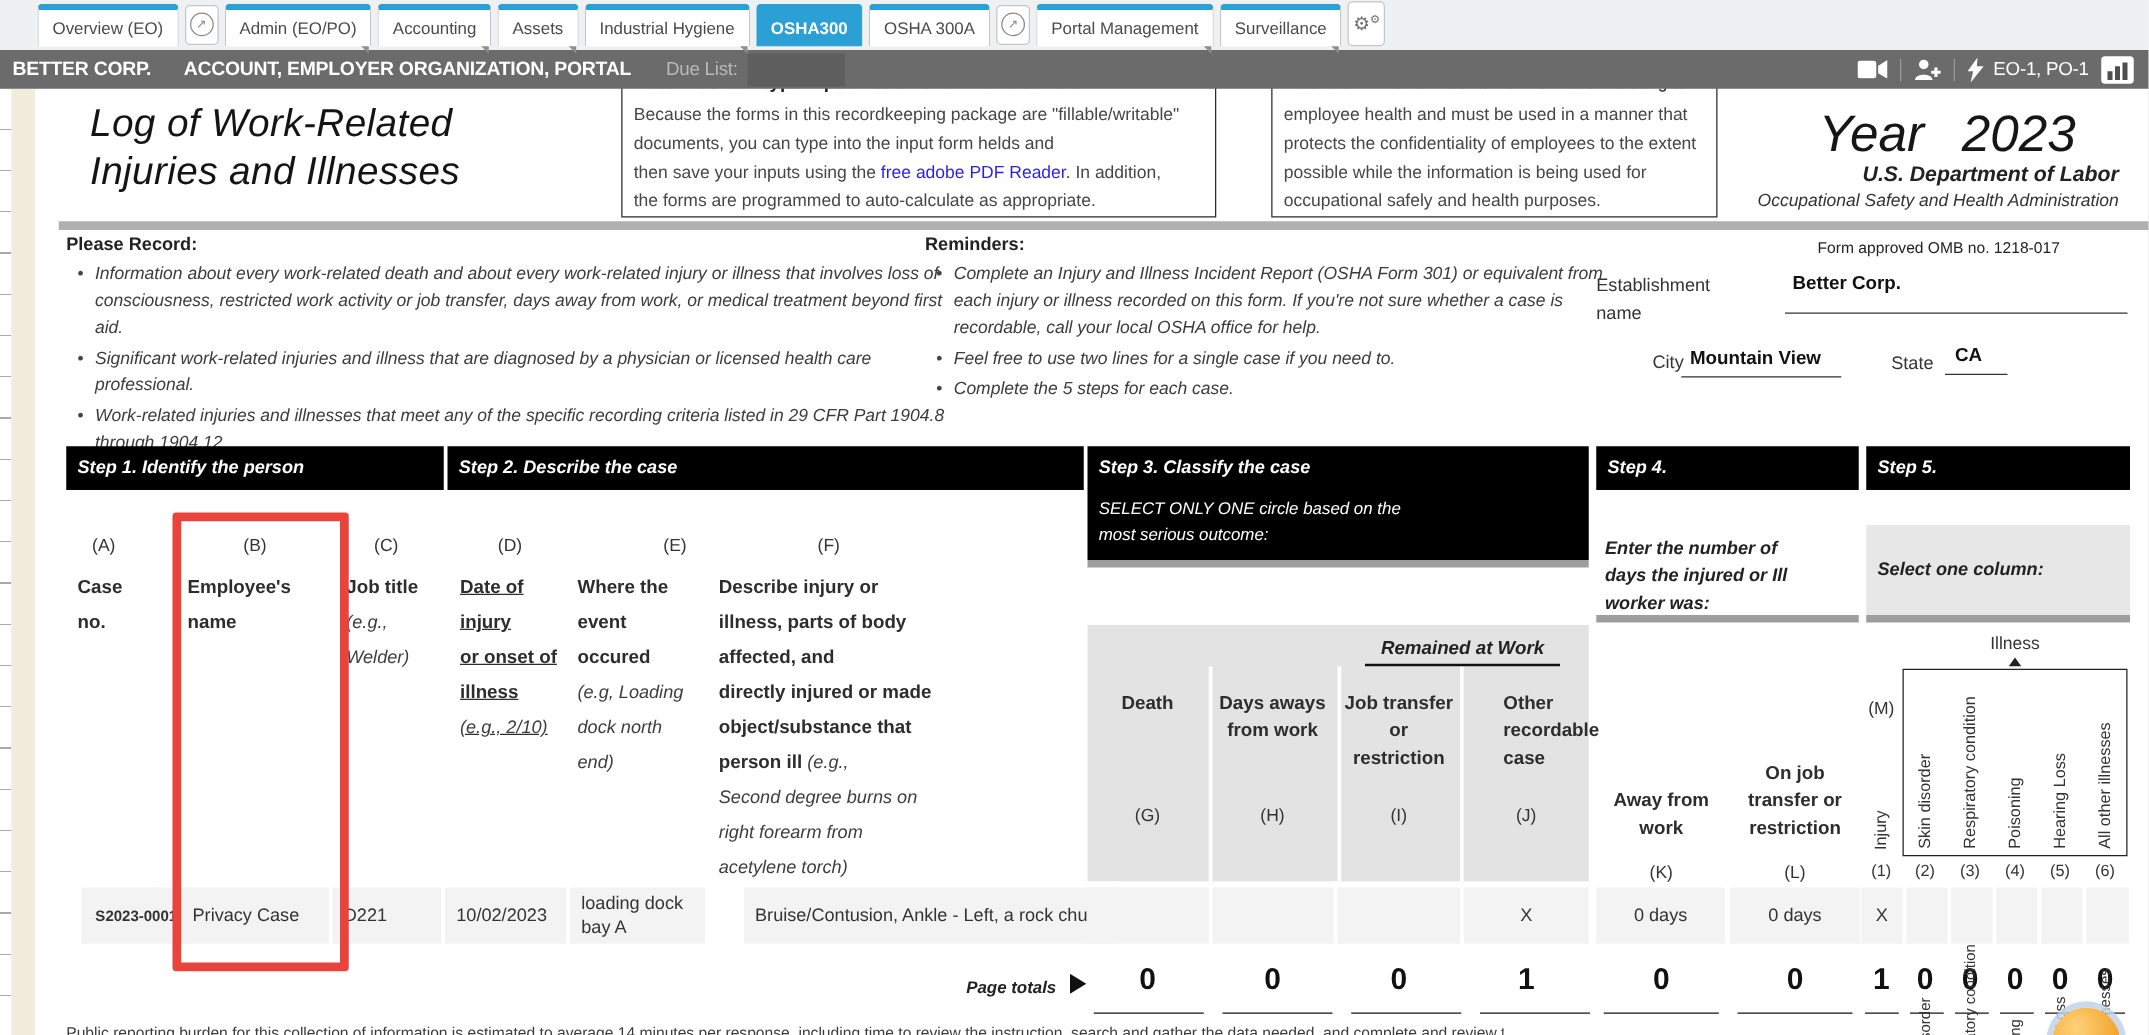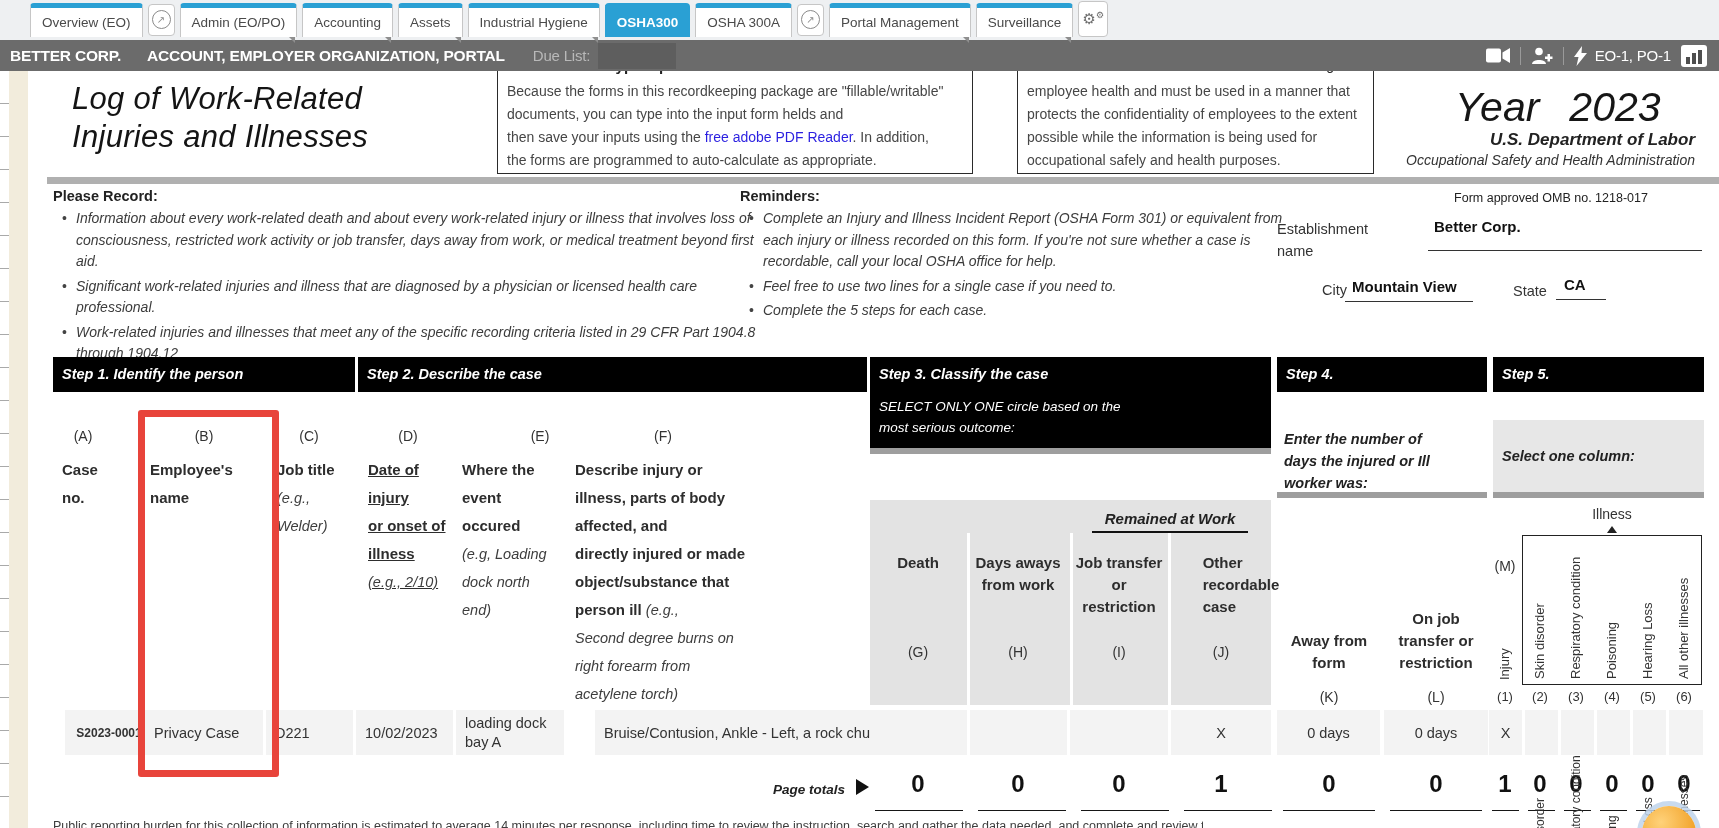--- a/index.html
+++ b/index.html
@@ -226,21 +226,21 @@
     <div class="hd" style="line-height:22px;">case</div>
   </div>
 
   <div class="abs lt cx" style="left:918px;top:644px;">(G)</div>
   <div class="abs lt cx" style="left:1018px;top:644px;">(H)</div>
   <div class="abs lt cx" style="left:1119px;top:644px;">(I)</div>
   <div class="abs lt cx" style="left:1221px;top:644px;">(J)</div>
 
   <div class="abs cx" style="left:1329px;top:630px;text-align:center;">
     <div class="hd" style="line-height:22px;">Away from</div>
-    <div class="hd" style="line-height:22px;">form</div>
+    <div class="hd" style="line-height:22px;">work</div>
   </div>
   <div class="abs cx" style="left:1436px;top:608px;text-align:center;">
     <div class="hd" style="line-height:22px;">On job</div>
     <div class="hd" style="line-height:22px;">transfer or</div>
     <div class="hd" style="line-height:22px;">restriction</div>
   </div>
 
   <div class="abs lt cx" style="left:1505px;top:558px;">(M)</div>
   <div class="abs lt cx" style="left:1612px;top:506px;font-size:14px;">Illness</div>
   <div class="abs arrowup" style="left:1607px;top:526px;"></div>

